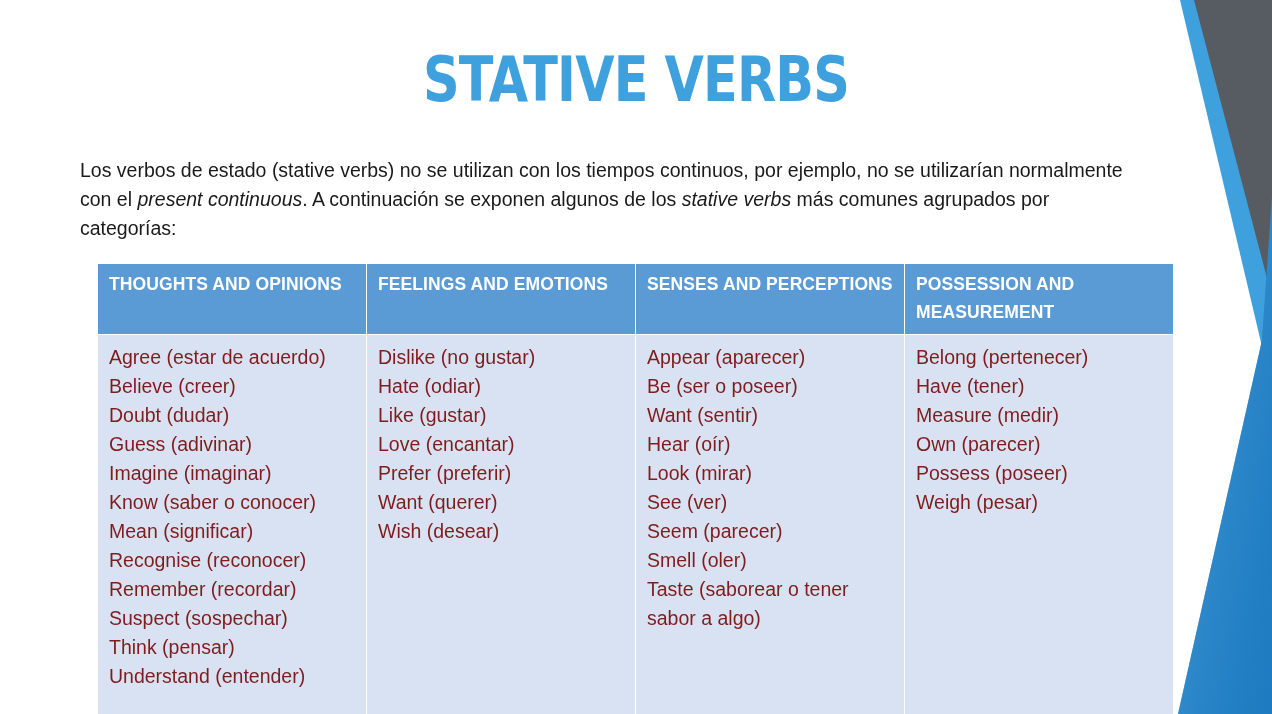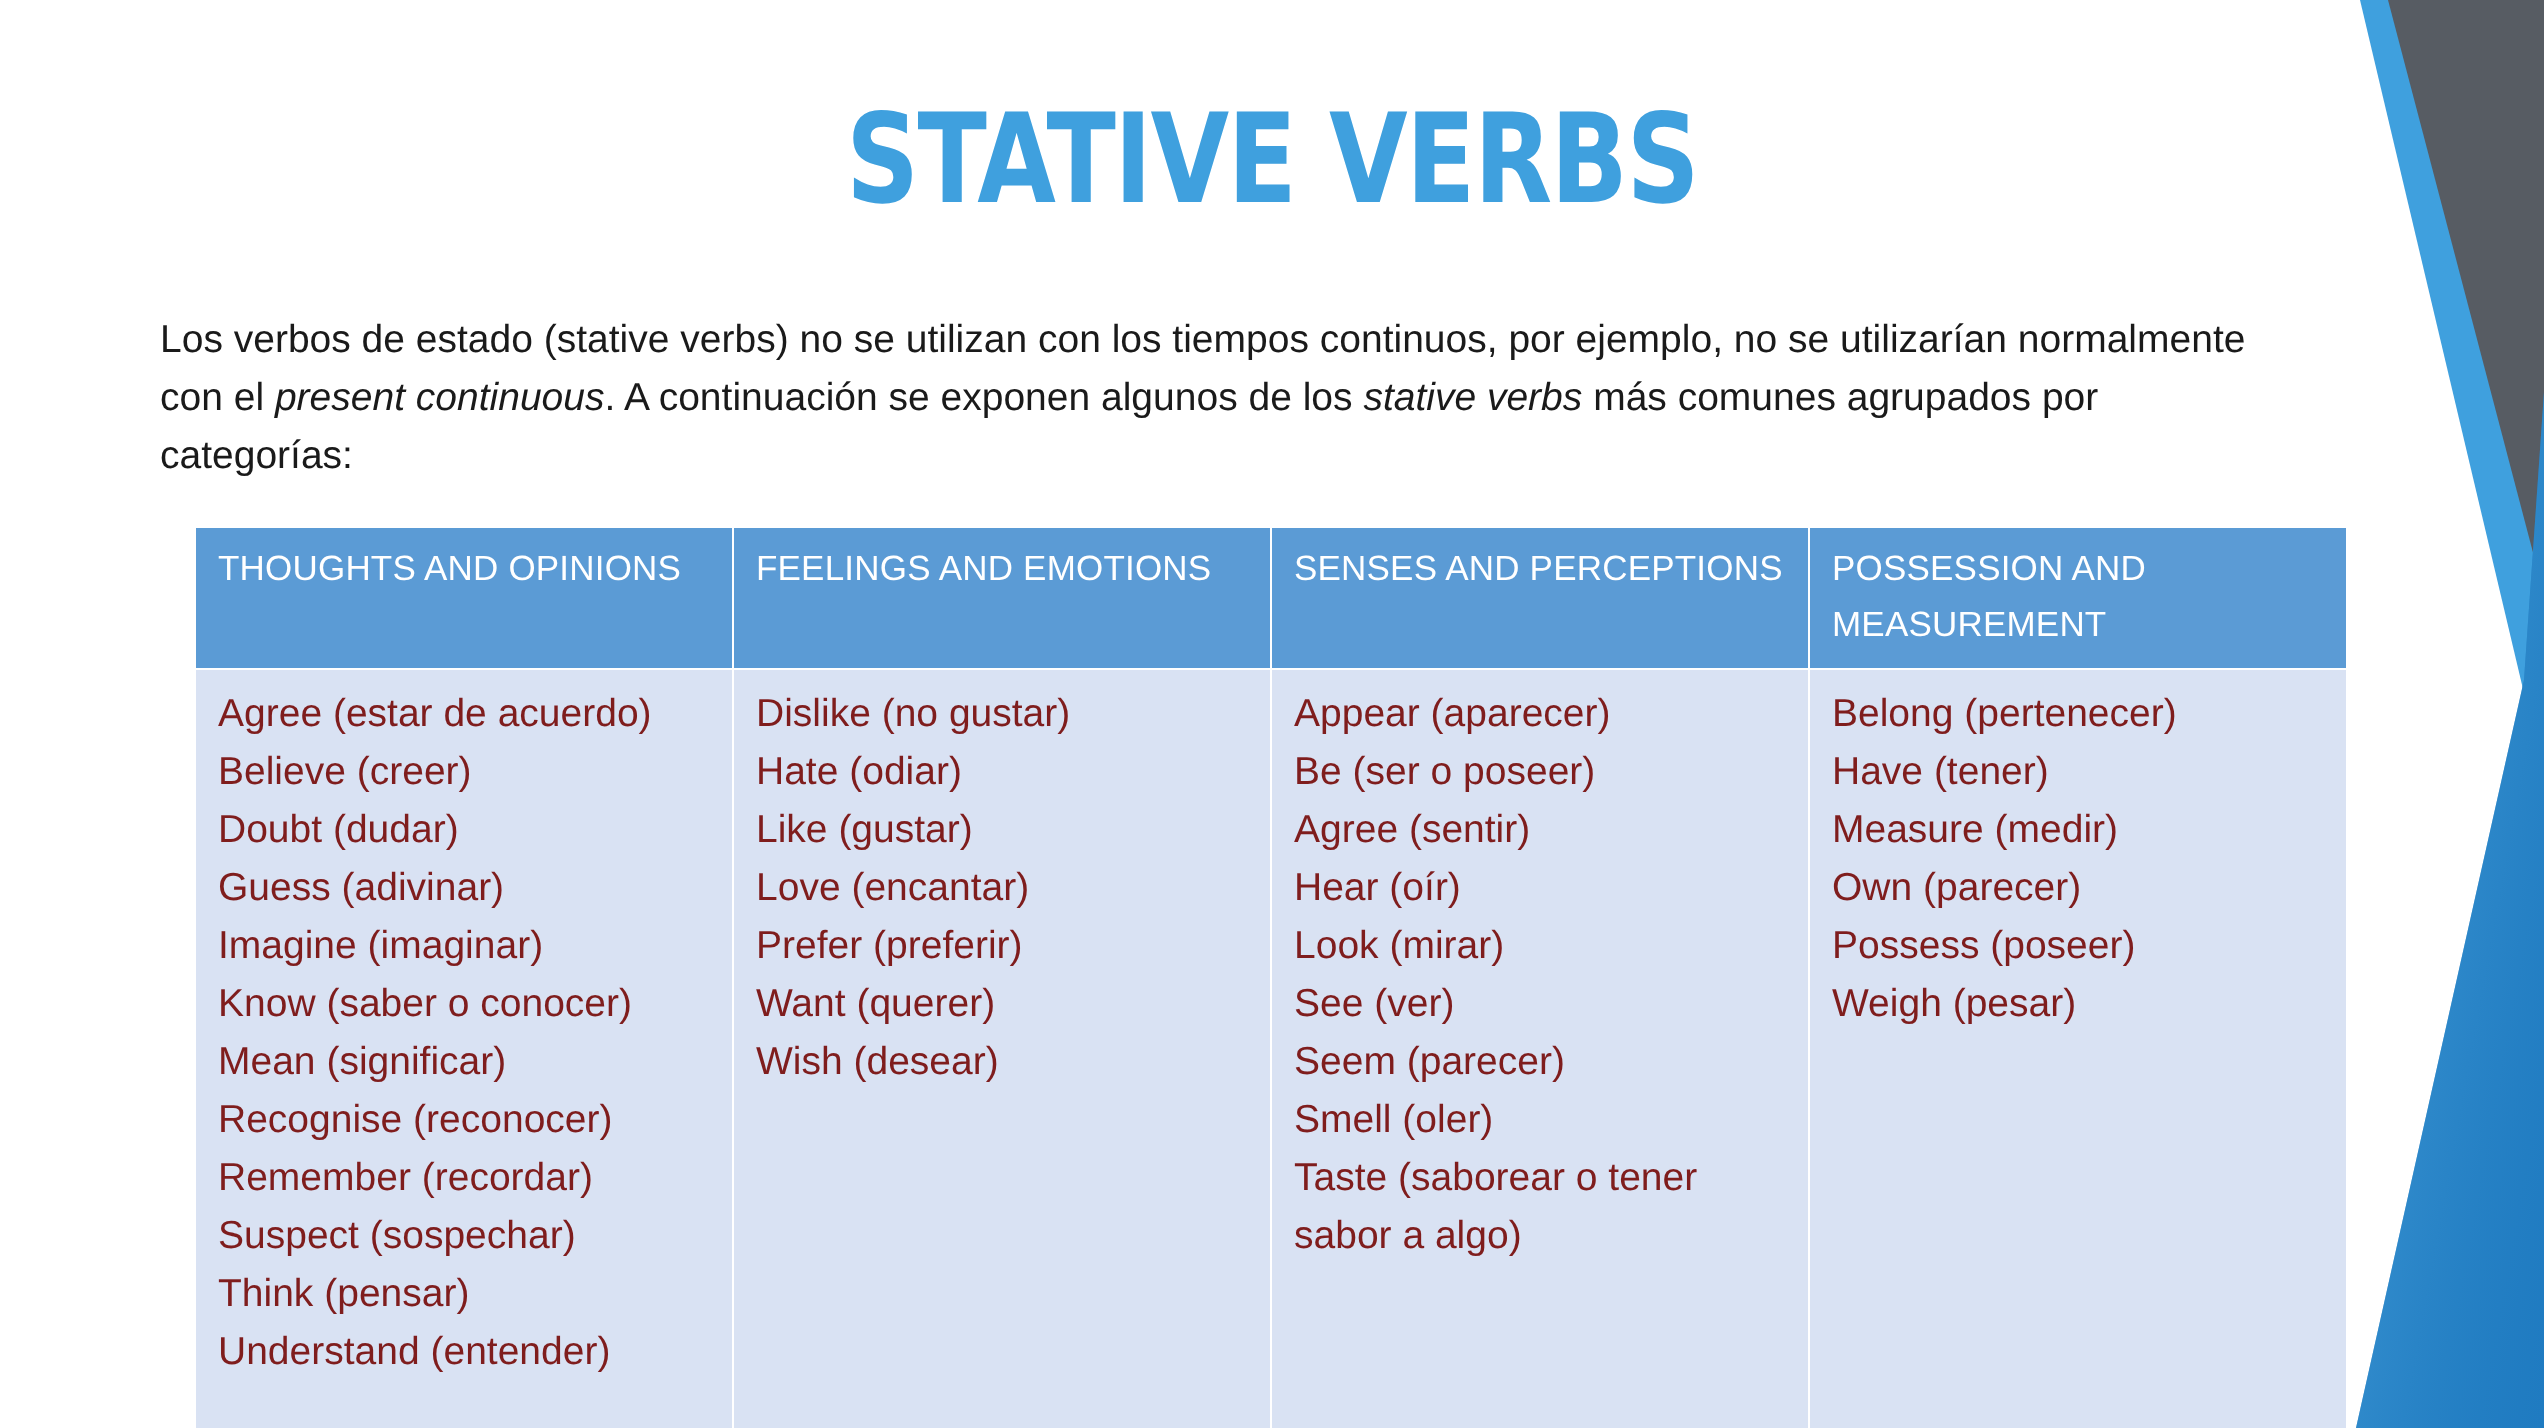--- a/index.html
+++ b/index.html
@@ -77,21 +77,21 @@
   .vtable col.c2 { width: 269px; }
   .vtable col.c3 { width: 269px; }
   .vtable col.c4 { width: 269px; }
 
   .vtable th {
     background: #5B9BD5;
     color: #ffffff;
     text-align: left;
     font-size: 17.5px;
     line-height: 28px;
-    font-weight: normal;
+    font-weight: bold;
     padding: 6px 10px 8px 11px;
     border: 1px solid #ffffff;
     vertical-align: top;
     text-transform: uppercase;
     letter-spacing: 0.1px;
   }
 
   .vtable td {
     background: #D9E2F3;
     border: 1px solid #ffffff;
@@ -161,21 +161,21 @@
               <li>Love (encantar)</li>
               <li>Prefer (preferir)</li>
               <li>Want (querer)</li>
               <li>Wish (desear)</li>
             </ul>
         </td>
         <td>
           <ul class="cell-list">
               <li>Appear (aparecer)</li>
               <li>Be (ser o poseer)</li>
-              <li>Agree (sentir)</li>
+              <li>Want (sentir)</li>
               <li>Hear (oír)</li>
               <li>Look (mirar)</li>
               <li>See (ver)</li>
               <li>Seem (parecer)</li>
               <li>Smell (oler)</li>
               <li>Taste (saborear o tener sabor a algo)</li>
             </ul>
         </td>
         <td>
           <ul class="cell-list">

